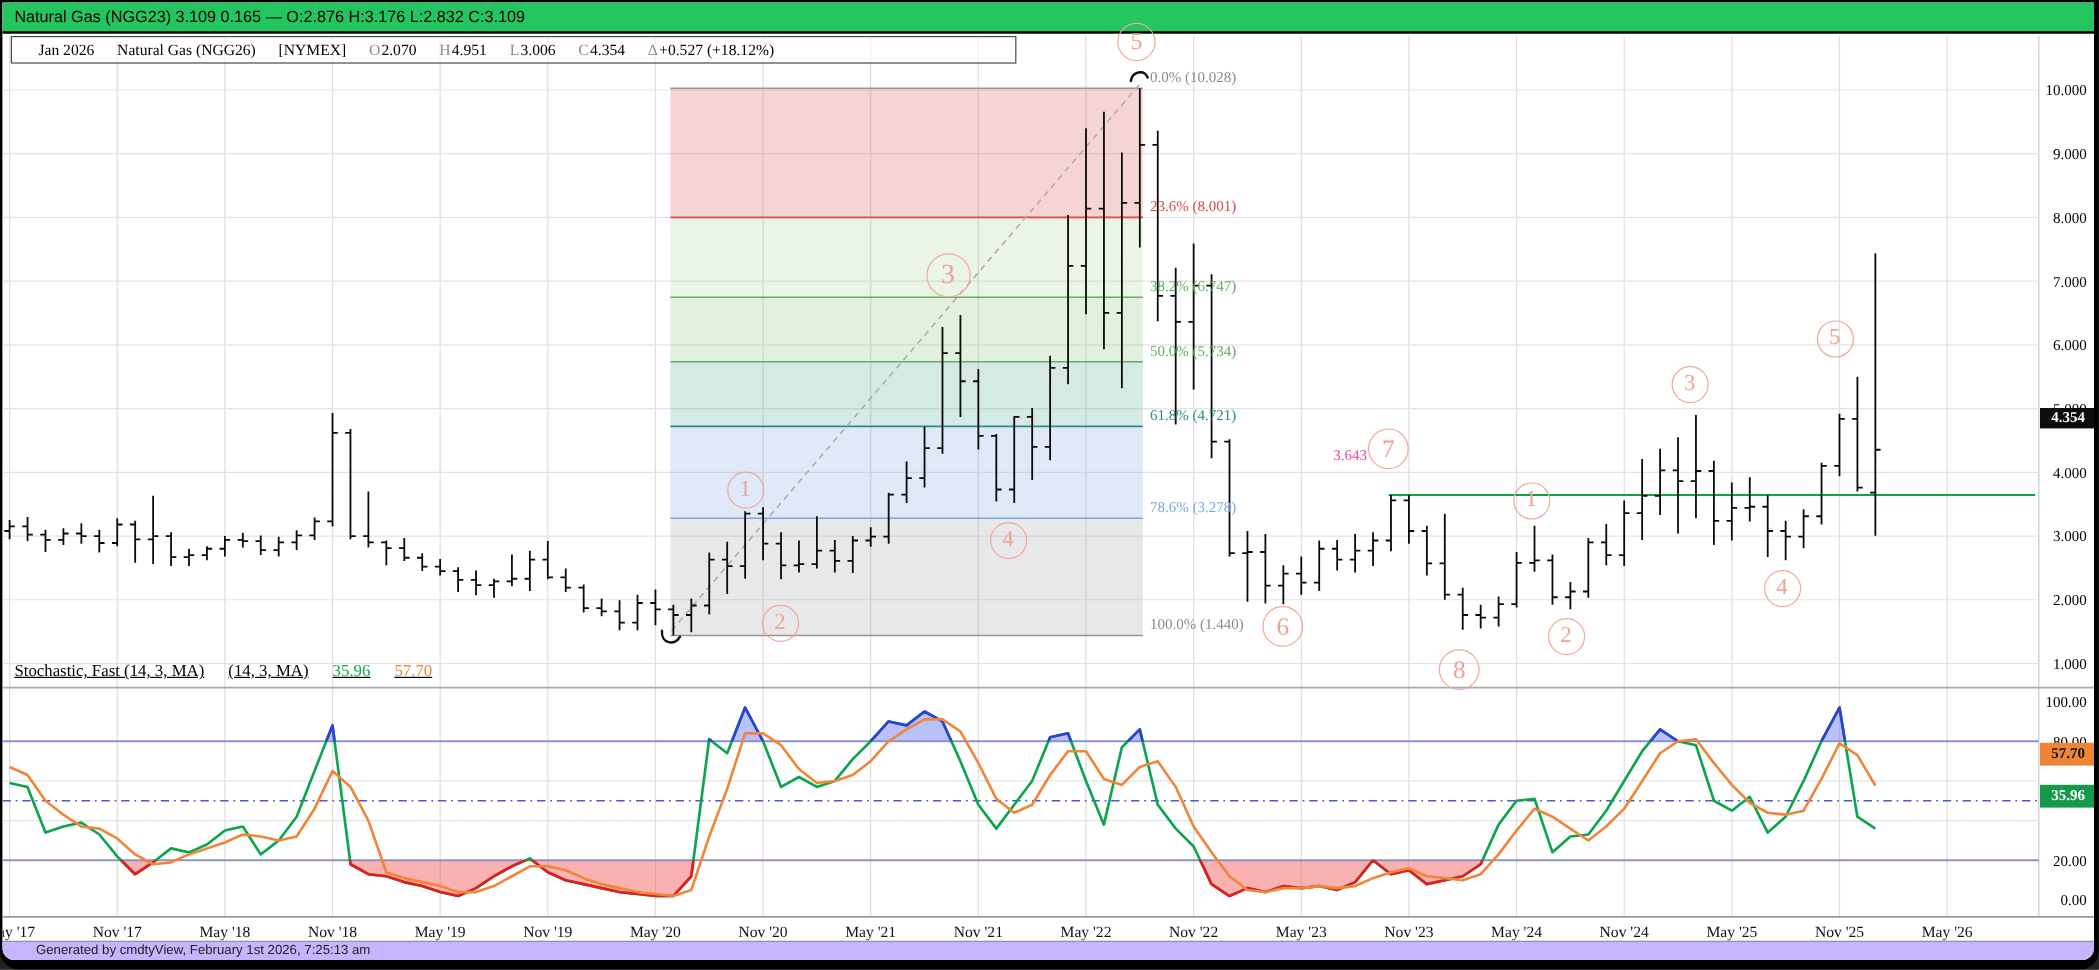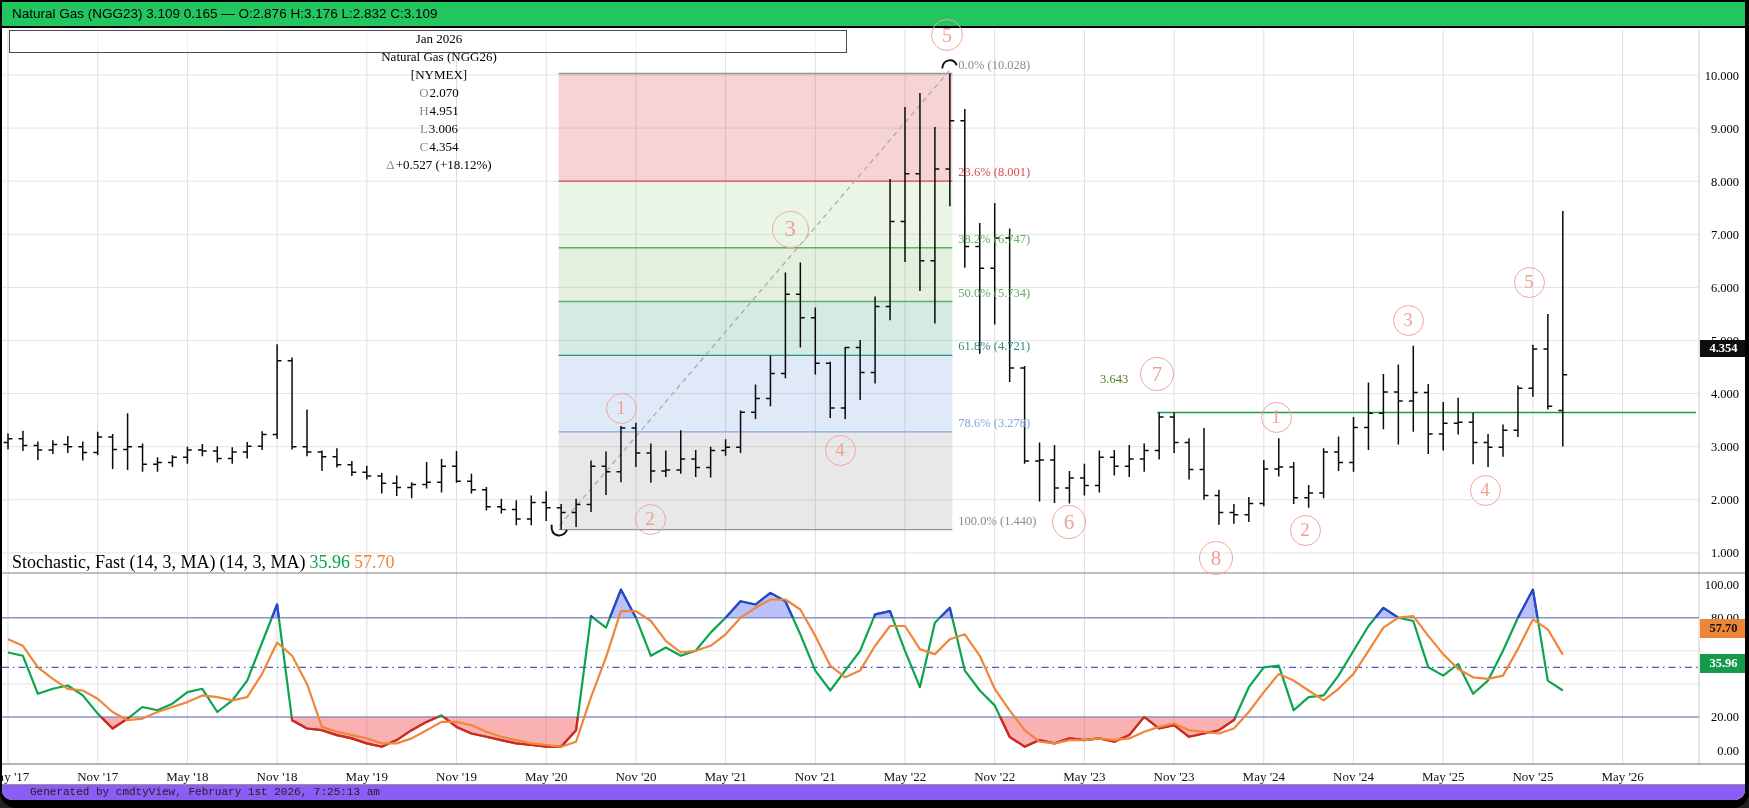--- a/index.html
+++ b/index.html
@@ -3,32 +3,32 @@
 <meta charset="utf-8">
 <style>
   html,body{margin:0;padding:0;background:#222;}
   #stage{position:relative;width:1749px;height:808px;background:#000;border-radius:0 0 16px 16px;overflow:hidden;
          font-family:"Liberation Serif", serif;}
   #content{position:absolute;left:2px;top:2px;right:4px;bottom:8px;background:#fff;border-radius:0 0 10px 10px;overflow:hidden;}
   #topbar{position:absolute;left:0;top:0;right:0;height:24px;background:#22c55e;border-bottom:2px solid #000;
           font-family:"Liberation Sans", sans-serif;font-size:13.5px;color:#000;line-height:24px;padding-left:10px;white-space:nowrap;}
   #chartsvg{position:absolute;left:0;top:26px;width:1743px;height:760px;}
   #headerbox{position:absolute;left:7px;top:28px;width:838px;height:23px;background:rgba(255,255,255,0.55);
-             border:1px solid #4a4a4a;display:flex;align-items:center;gap:2px;padding-left:22px;box-sizing:border-box;
-             font-size:13px;color:#000;white-space:nowrap;flex-direction:column;}
+             border:1px solid #4a4a4a;display:flex;align-items:center;gap:19px;padding-left:22px;box-sizing:border-box;
+             font-size:13px;color:#000;white-space:nowrap;}
   #headerbox .glabel{color:#8b8b8b;}
   #headerbox .cell{display:inline-flex;gap:1px;}
-  #stochheader{position:absolute;left:10px;top:550px;display:flex;gap:4px;font-size:18px;color:#000;white-space:nowrap;}
+  #stochheader{position:absolute;left:10px;top:550px;display:flex;gap:20px;font-size:14px;color:#000;white-space:nowrap;text-decoration:underline;}
   .badge{position:absolute;width:47px;text-align:center;font-size:12.5px;font-weight:bold;line-height:17px;height:17px;}
   #lastpricebadge{left:1698px;top:338px;background:#0d0d0d;color:#fff;}
   #stochDbadge{left:1698px;top:617px;background:#ee8435;color:#111;height:19px;line-height:19px;}
   #stochKbadge{left:1698px;top:652px;background:#159a4b;color:#fff;height:19px;line-height:19px;}
-  #supportlabel{position:absolute;left:1098px;top:370px;width:50px;text-align:left;font-size:12.5px;color:#4d7c0f;}
-  #statusbar{position:absolute;left:0;right:0;bottom:0;height:15px;background:#8b5cf6;border-top:1px solid #949494;
-             font-family:Liberation Mono, monospace;font-size:11px;color:#222;line-height:15px;padding-left:28px;}
+  #supportlabel{position:absolute;left:1098px;top:370px;width:50px;text-align:center;font-size:12.5px;color:#ec4899;}
+  #statusbar{position:absolute;left:0;right:0;bottom:0;height:15px;background:#c4b5fd;border-top:1px solid #949494;
+             font-family:Liberation Sans, sans-serif;font-size:11px;color:#222;line-height:15px;padding-left:28px;}
   .wave{position:absolute;border:1.6px solid #f2a79a;color:#f0a193;border-radius:50%;display:flex;align-items:center;justify-content:center;
         background:transparent;box-sizing:border-box;}
 </style>
 </head>
 <body>
 
 <div id="stage">
   <div id="content">
 
     <div id="topbar">

